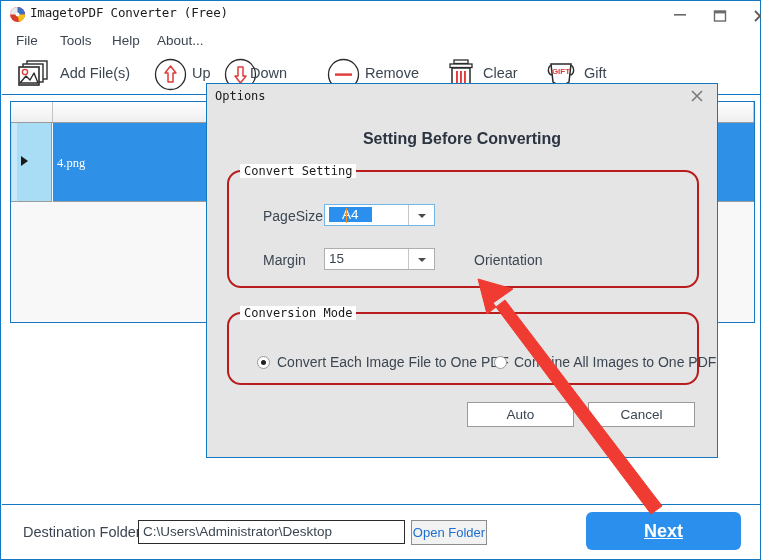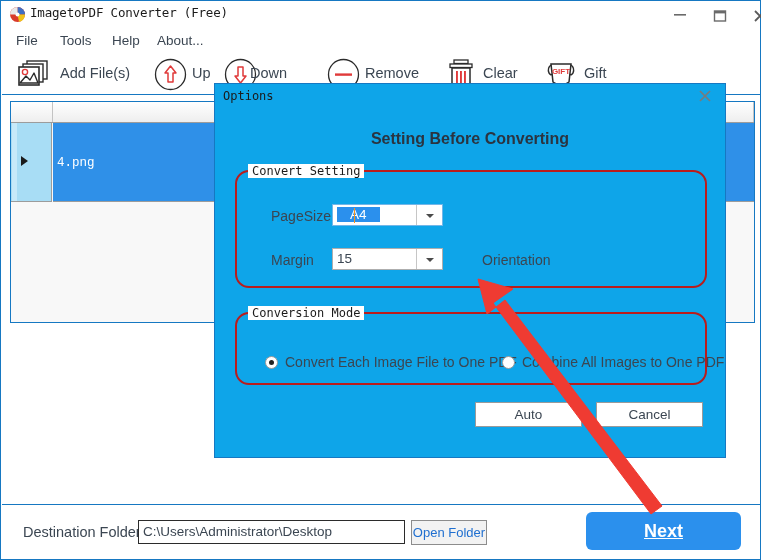--- a/index.html
+++ b/index.html
@@ -165,21 +165,21 @@
     position: absolute;
     left: 42px; top: 0;
     width: 701px; height: 79px;
     background: #2f90e8;
     border-bottom: 1px solid #9c9c9c;
     box-sizing: border-box;
   }
   .row-cell-name .cell-text {
     position: absolute;
     left: 4px; top: 33px;
-    font-family: Liberation Mono, monospace;
+    font-family: Liberation Serif, serif;
     font-size: 12.5px;
     color: #ffffff;
   }
 
   
   .bottombar {
     position: absolute;
     left: 1px; top: 503px;
     width: 758px; height: 55px;
     background: #ffffff;
@@ -237,23 +237,23 @@
     text-align: center;
     font-size: 18px;
     font-weight: bold;
     color: #ffffff;
     text-decoration: underline;
   }
 
   
   .dialog {
     position: absolute;
-    left: 213px; top: 82px;
+    left: 205px; top: 82px;
     width: 512px; height: 375px;
-    background: #0ea5e9;
+    background: #e5e5e5;
     border: 1px solid #1678c2;
     box-sizing: border-box;
     z-index: 30;
   }
   .dlg-title {
     position: absolute;
     left: 8px; top: 5px;
     font-family: "DejaVu Sans Mono", monospace;
     font-size: 12px;
     color: #1b1b1b;

